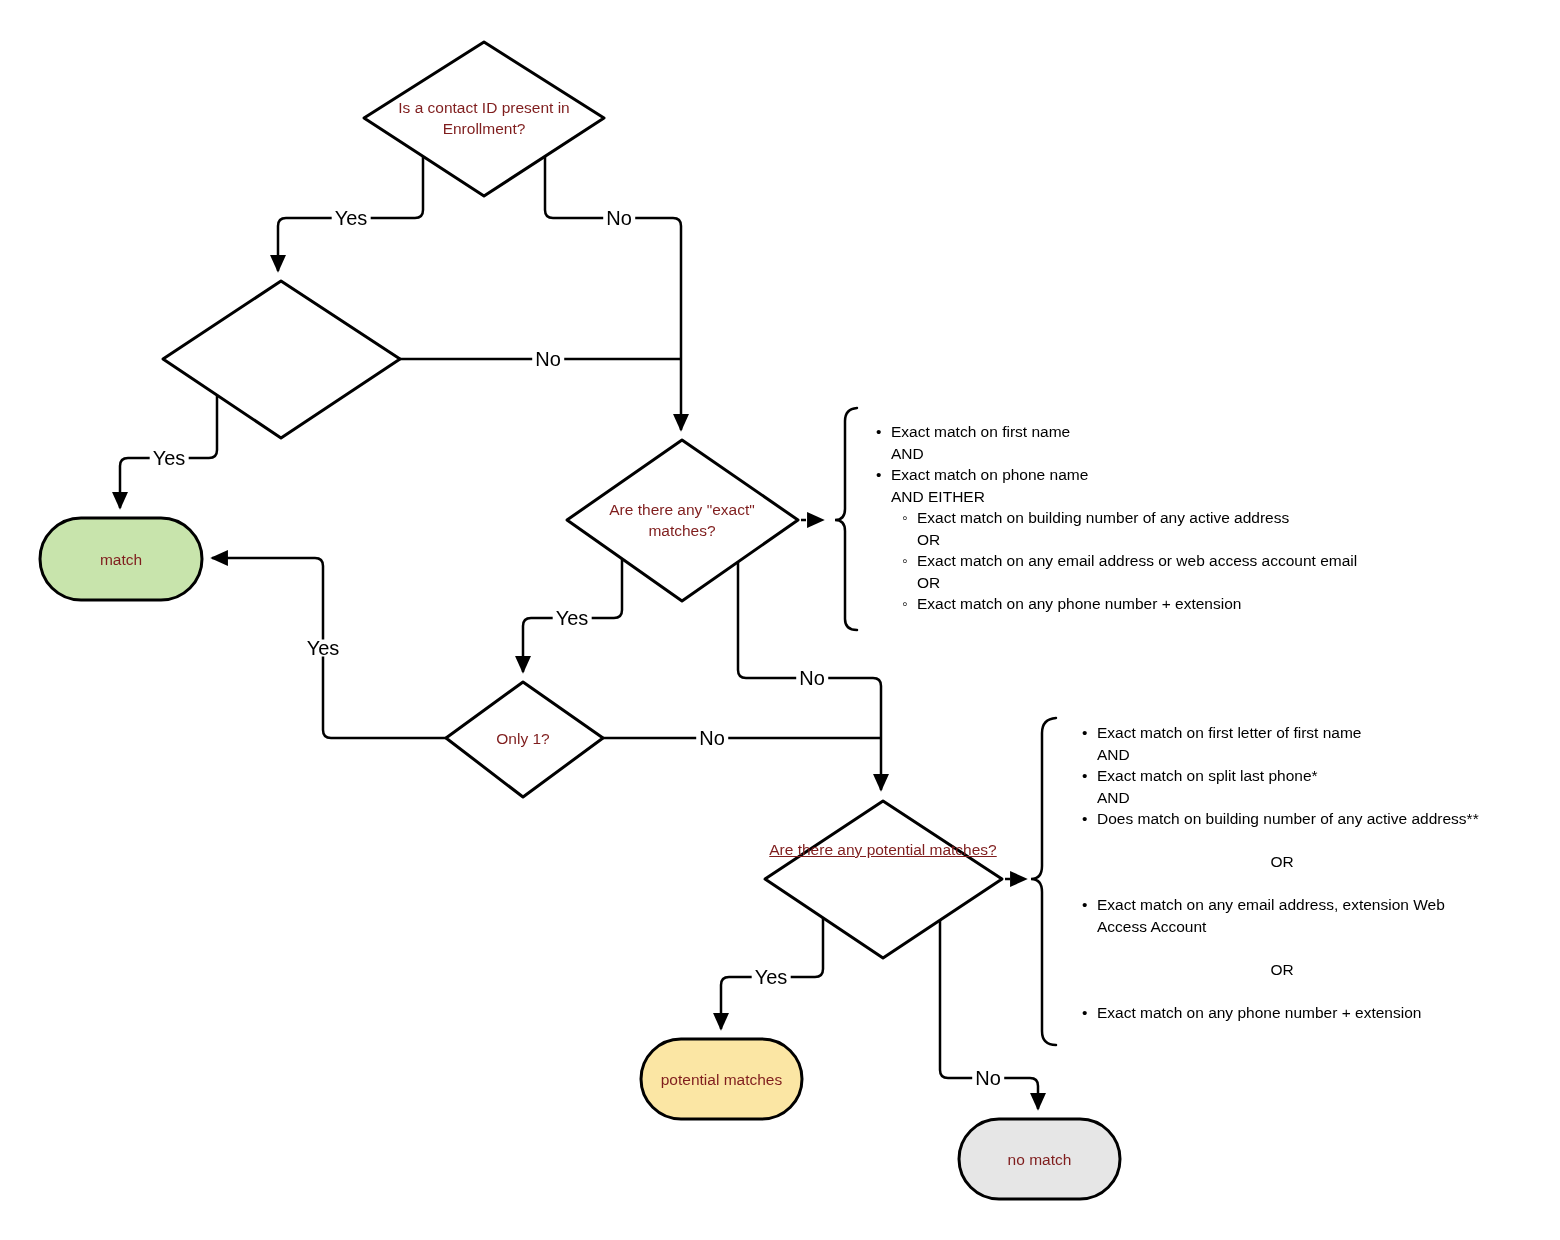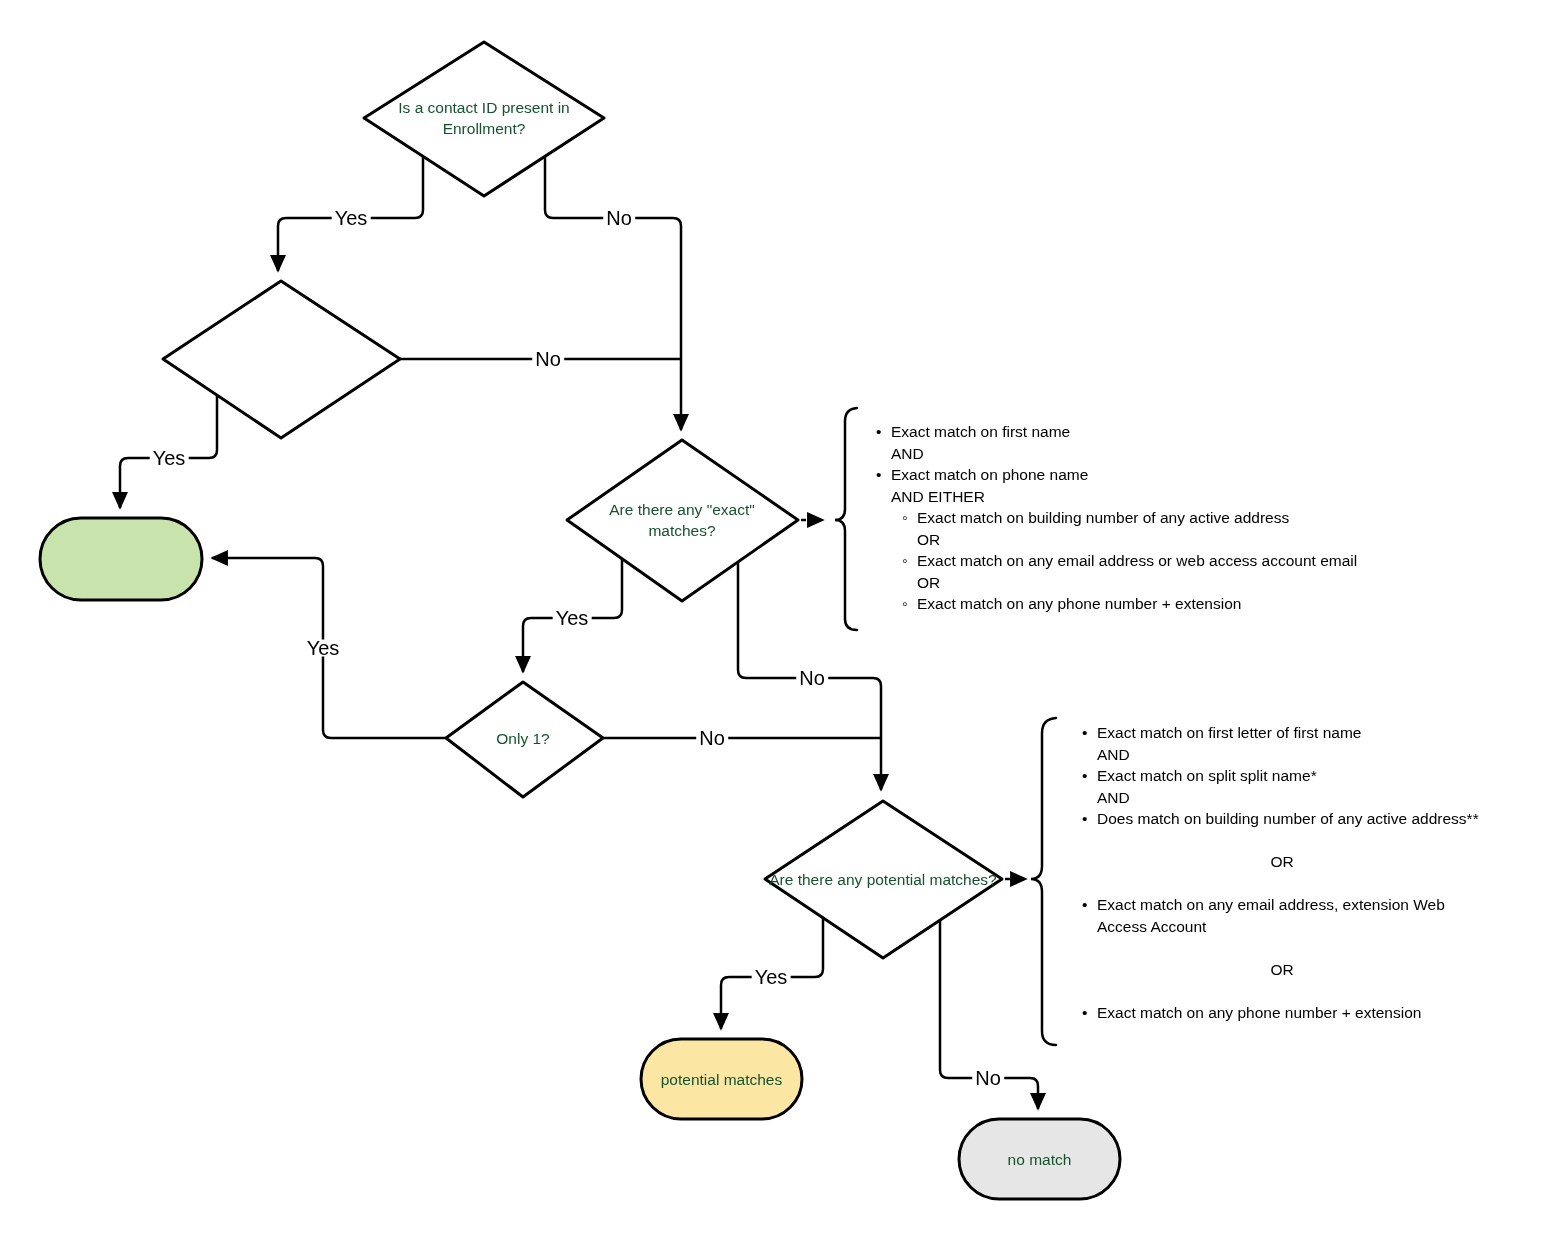--- a/index.html
+++ b/index.html
@@ -15,21 +15,21 @@
   svg.layer { position: absolute; left: 0; top: 0; }
 
   .node-label {
     position: absolute;
     display: flex;
     align-items: center;
     justify-content: center;
     text-align: center;
     font-size: 15.5px;
     line-height: 21px;
-    color: #14532d;
+    color: #7f1d1d;
     pointer-events: none;
   }
   .edge-label {
     position: absolute;
     transform: translate(-50%, -50%);
     background: #ffffff;
     padding: 0 3px;
     font-size: 20px;
     line-height: 17px;
     color: #000;
@@ -88,21 +88,22 @@
 
     <g stroke="#000" stroke-width="2.5" fill="none" stroke-linecap="round">
       <path d="M 857 408 Q 845 409 845 421 L 845 509 Q 845 520 835 520 Q 845 520 845 531 L 845 619 Q 845 630 857 630"></path>
       <path d="M 1056 718 Q 1042 719 1042 733 L 1042 866 Q 1042 879 1031 879 Q 1042 879 1042 892 L 1042 1031 Q 1042 1045 1056 1045"></path>
     </g>
   </svg>
 
   <div class="node-label" style="left:374px; top:76px; width:220px; height:84px;">Is a contact ID present in Enrollment?</div>
   <div class="node-label" style="left:577px; top:478px; width:210px; height:84px;">Are there any "exact" matches?</div>
   <div class="node-label" style="left:448px; top:716px; width:150px; height:44px;">Only 1?</div>
-  <div class="node-label" style="left:768px; top:837px; width:230px; height:84px;">Are there any potential matches?</div>
+  <div class="node-label" style="left:768px; top:807px; width:230px; height:84px;text-decoration:underline;">Are there any potential matches?</div>
+  <div class="node-label" style="left:40px; top:518px; width:162px; height:82px;">match</div>
   <div class="node-label" style="left:641px; top:1039px; width:161px; height:80px;">potential matches</div>
   <div class="node-label" style="left:959px; top:1119px; width:161px; height:80px;">no match</div>
 
   <div class="edge-label" style="left:351px; top:218px;">Yes</div>
   <div class="edge-label" style="left:619px; top:218px;">No</div>
   <div class="edge-label" style="left:548px; top:359px;">No</div>
   <div class="edge-label" style="left:169px; top:458px;">Yes</div>
   <div class="edge-label" style="left:572px; top:618px;">Yes</div>
   <div class="edge-label" style="left:812px; top:678px;">No</div>
   <div class="edge-label" style="left:323px; top:648px;">Yes</div>
@@ -153,21 +154,21 @@
       <div class="li-row indent-0">
         <span class="li-bullet">•</span>
         <span class="li-text">Exact match on first letter of first name</span>
       </div>
       <div class="li-row indent-1">
         <span class="li-bullet"></span>
         <span class="li-text">AND</span>
       </div>
       <div class="li-row indent-0">
         <span class="li-bullet">•</span>
-        <span class="li-text">Exact match on split split name*</span>
+        <span class="li-text">Exact match on split last phone*</span>
       </div>
       <div class="li-row indent-1">
         <span class="li-bullet"></span>
         <span class="li-text">AND</span>
       </div>
       <div class="li-row indent-0">
         <span class="li-bullet">•</span>
         <span class="li-text">Does match on building number of any active address**</span>
       </div>
       <div class="li-row indent-0 center gap"><span class="li-text">OR</span></div>

